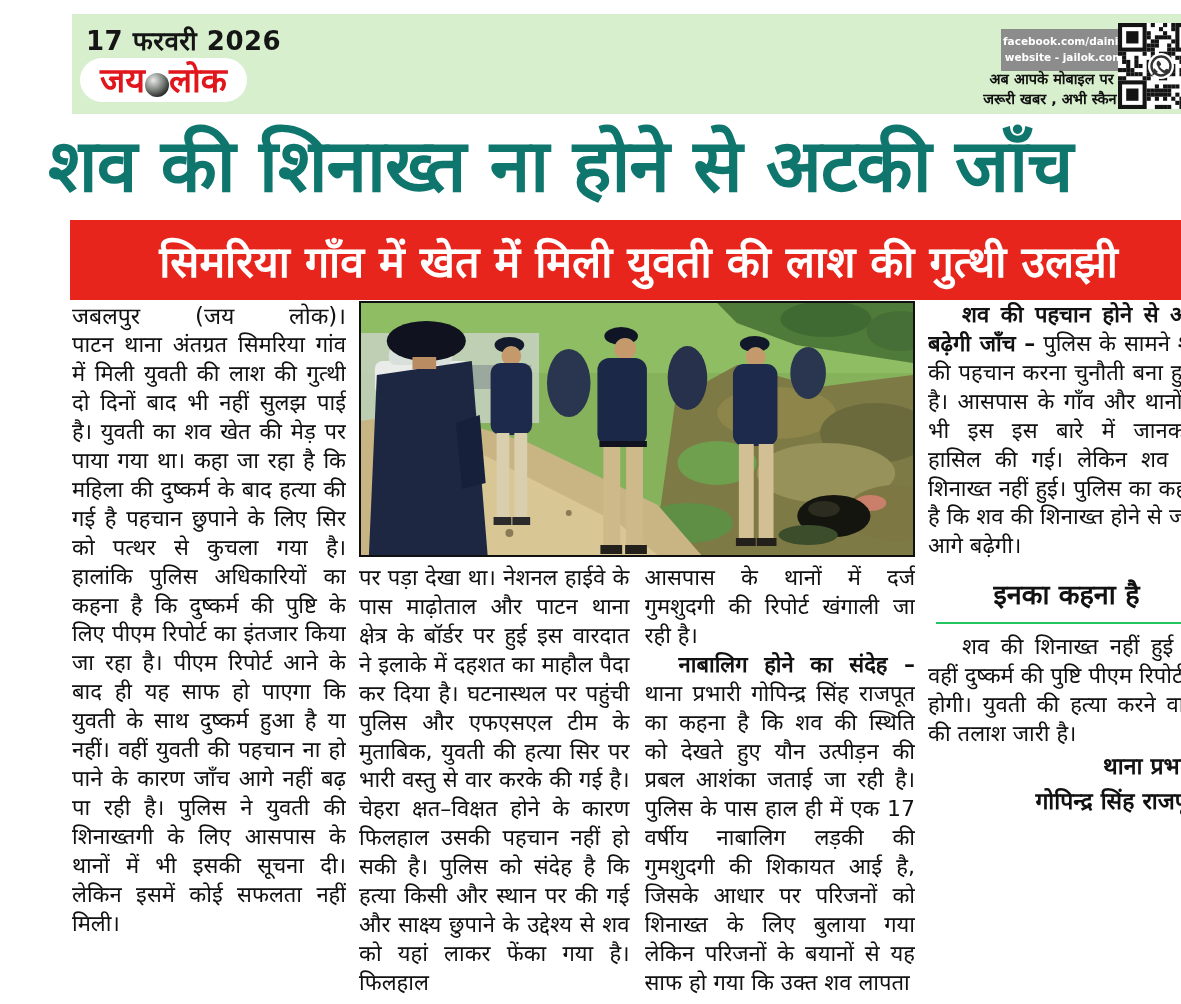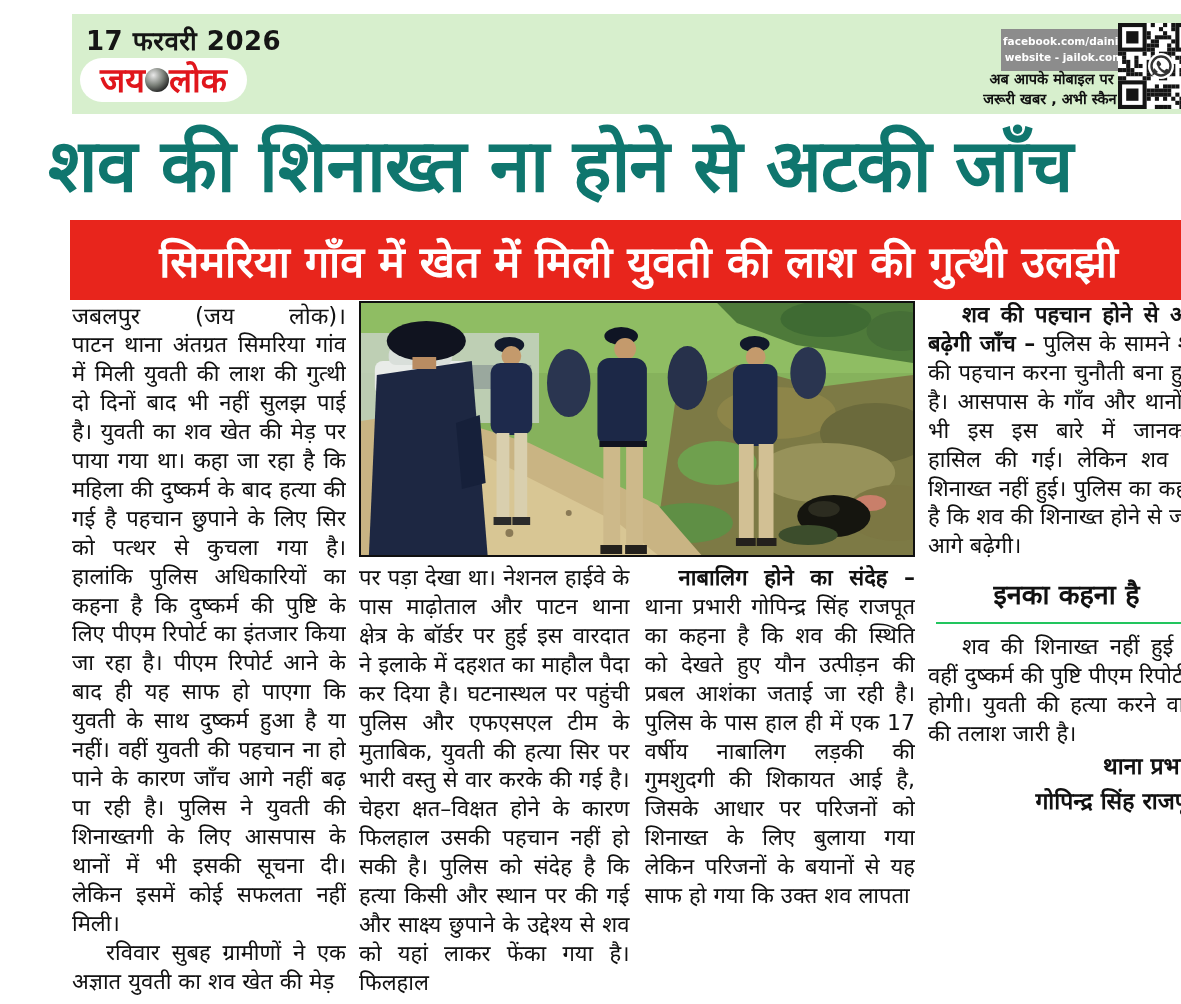--- a/index.html
+++ b/index.html
@@ -3,21 +3,21 @@
 <meta charset="utf-8">
 <style>
   html,body { margin:0; padding:0; background:#ffffff; }
   .page { position:relative; width:1181px; height:1004px; background:#fff; overflow:hidden;
           font-family:"DejaVu Sans", sans-serif; color:#111;margin-left:48px; }
 
   
   .band { position:absolute; left:24px; top:14px; width:1133px; height:100px; background:#d7efcd; }
   .m-date { position:absolute; left:14px; top:8px; font-size:26px; font-weight:bold; color:#151515; letter-spacing:0.5px; }
   .logo { position:absolute; left:8px; top:44px; background:#fff; border-radius:28px; padding:5px 20px;
-          display:flex; align-items:center; gap:0; }
+          display:flex; align-items:flex-end; gap:0; }
   .logo .word { color:#e0161c; font-weight:bold; font-size:34px; line-height:1; }
   .globe { width:24px; height:24px; border-radius:50%;
            background:radial-gradient(circle at 35% 30%, #e9e9e9, #7a7f78 45%, #1e1e1e 80%); flex:none; }
   .socialbox { position:absolute; left:929px; top:15px; width:122px; background:#8c8c8c; color:#fff;
                text-align:center; font-size:10.5px; font-weight:bold; padding:5px 2px; line-height:1.5; }
   .scan { position:absolute; left:903px; top:55px; width:172px; text-align:center; font-weight:bold;
           font-size:14.5px; line-height:1.4; color:#101010; }
   .qr { position:absolute; left:1046px; top:9px; width:86px; height:86px; background:#fff; }
   .qr svg { display:block; }
 
@@ -233,21 +233,20 @@
 
   <div class="banner">
     <span>सिमरिया गाँव में खेत में मिली युवती की लाश की गुत्थी उलझी</span>
   </div>
 
   <div class="bodywrap">
 
     <div class="col col1">
       <div class="p dateline">जबलपुर (जय लोक)।</div>
       <p class="p">पाटन थाना अंतग्रत सिमरिया गांव में मिली युवती की लाश की गुत्थी दो दिनों बाद भी नहीं सुलझ पाई है। युवती का शव खेत की मेड़ पर पाया गया था। कहा जा रहा है कि महिला की दुष्कर्म के बाद हत्या की गई है पहचान छुपाने के लिए सिर को पत्थर से कुचला गया है। हालांकि पुलिस अधिकारियों का कहना है कि दुष्कर्म की पुष्टि के लिए पीएम रिपोर्ट का इंतजार किया जा रहा है। पीएम रिपोर्ट आने के बाद ही यह साफ हो पाएगा कि युवती के साथ दुष्कर्म हुआ है या नहीं। वहीं युवती की पहचान ना हो पाने के कारण जाँच आगे नहीं बढ़ पा रही है। पुलिस ने युवती की शिनाख्तगी के लिए आसपास के थानों में भी इसकी सूचना दी। लेकिन इसमें कोई सफलता नहीं मिली।</p>
-      <p class="p indent">रविवार सुबह ग्रामीणों ने एक अज्ञात युवती का शव खेत की मेड़</p>
     </div>
 
     <div class="mid">
       <div class="photo">
         <svg viewBox="0 0 558 252" preserveAspectRatio="none">
 
           <rect x="0" y="0" width="558" height="252" fill="#86b25c"></rect>
           <rect x="0" y="0" width="558" height="70" fill="#8fbd63"></rect>
 
           <polygon points="360,0 558,0 558,60 440,42 380,20" fill="#4e7a3a"></polygon>
@@ -331,20 +330,21 @@
             <ellipse cx="468" cy="206" rx="16" ry="8" fill="#2c2c20"></ellipse>
             <ellipse cx="452" cy="232" rx="30" ry="10" fill="#3c4d2c"></ellipse>
           </g>
         </svg>
       </div>
       <div class="midcols">
         <div class="col col2">
           <p class="p">पर पड़ा देखा था। नेशनल हाईवे के पास माढ़ोताल और पाटन थाना क्षेत्र के बॉर्डर पर हुई इस वारदात ने इलाके में दहशत का माहौल पैदा कर दिया है। घटनास्थल पर पहुंची पुलिस और एफएसएल टीम के मुताबिक, युवती की हत्या सिर पर भारी वस्तु से वार करके की गई है। चेहरा क्षत–विक्षत होने के कारण फिलहाल उसकी पहचान नहीं हो सकी है। पुलिस को संदेह है कि हत्या किसी और स्थान पर की गई और साक्ष्य छुपाने के उद्देश्य से शव को यहां लाकर फेंका गया है। फिलहाल</p>
         </div>
         <div class="col col3">
+          <p class="p">आसपास के थानों में दर्ज गुमशुदगी की रिपोर्ट खंगाली जा रही है।</p>
           <p class="p indent"><span class="sub">नाबालिग होने का संदेह –</span><span> थाना प्रभारी गोपिन्द्र सिंह राजपूत का कहना है कि शव की स्थिति को देखते हुए यौन उत्पीड़न की प्रबल आशंका जताई जा रही है। पुलिस के पास हाल ही में एक 17 वर्षीय नाबालिग लड़की की गुमशुदगी की शिकायत आई है, जिसके आधार पर परिजनों को शिनाख्त के लिए बुलाया गया लेकिन परिजनों के बयानों से यह साफ हो गया कि उक्त शव लापता</span></p>
         </div>
       </div>
     </div>
 
     <div class="col col4">
       <p class="p indent"><span class="sub">शव की पहचान होने से आगे बढ़ेगी जाँच –</span><span> पुलिस के सामने शव की पहचान करना चुनौती बना हुआ है। आसपास के गाँव और थानों में भी इस इस बारे में जानकारी हासिल की गई। लेकिन शव की शिनाख्त नहीं हुई। पुलिस का कहना है कि शव की शिनाख्त होने से जाँच आगे बढ़ेगी।</span></p>
       <div class="quote-head">इनका कहना है</div>
       <p class="p indent">शव की शिनाख्त नहीं हुई है। वहीं दुष्कर्म की पुष्टि पीएम रिपोर्ट से होगी। युवती की हत्या करने वालों की तलाश जारी है।</p>
       <div class="sign">थाना प्रभारी</div>

